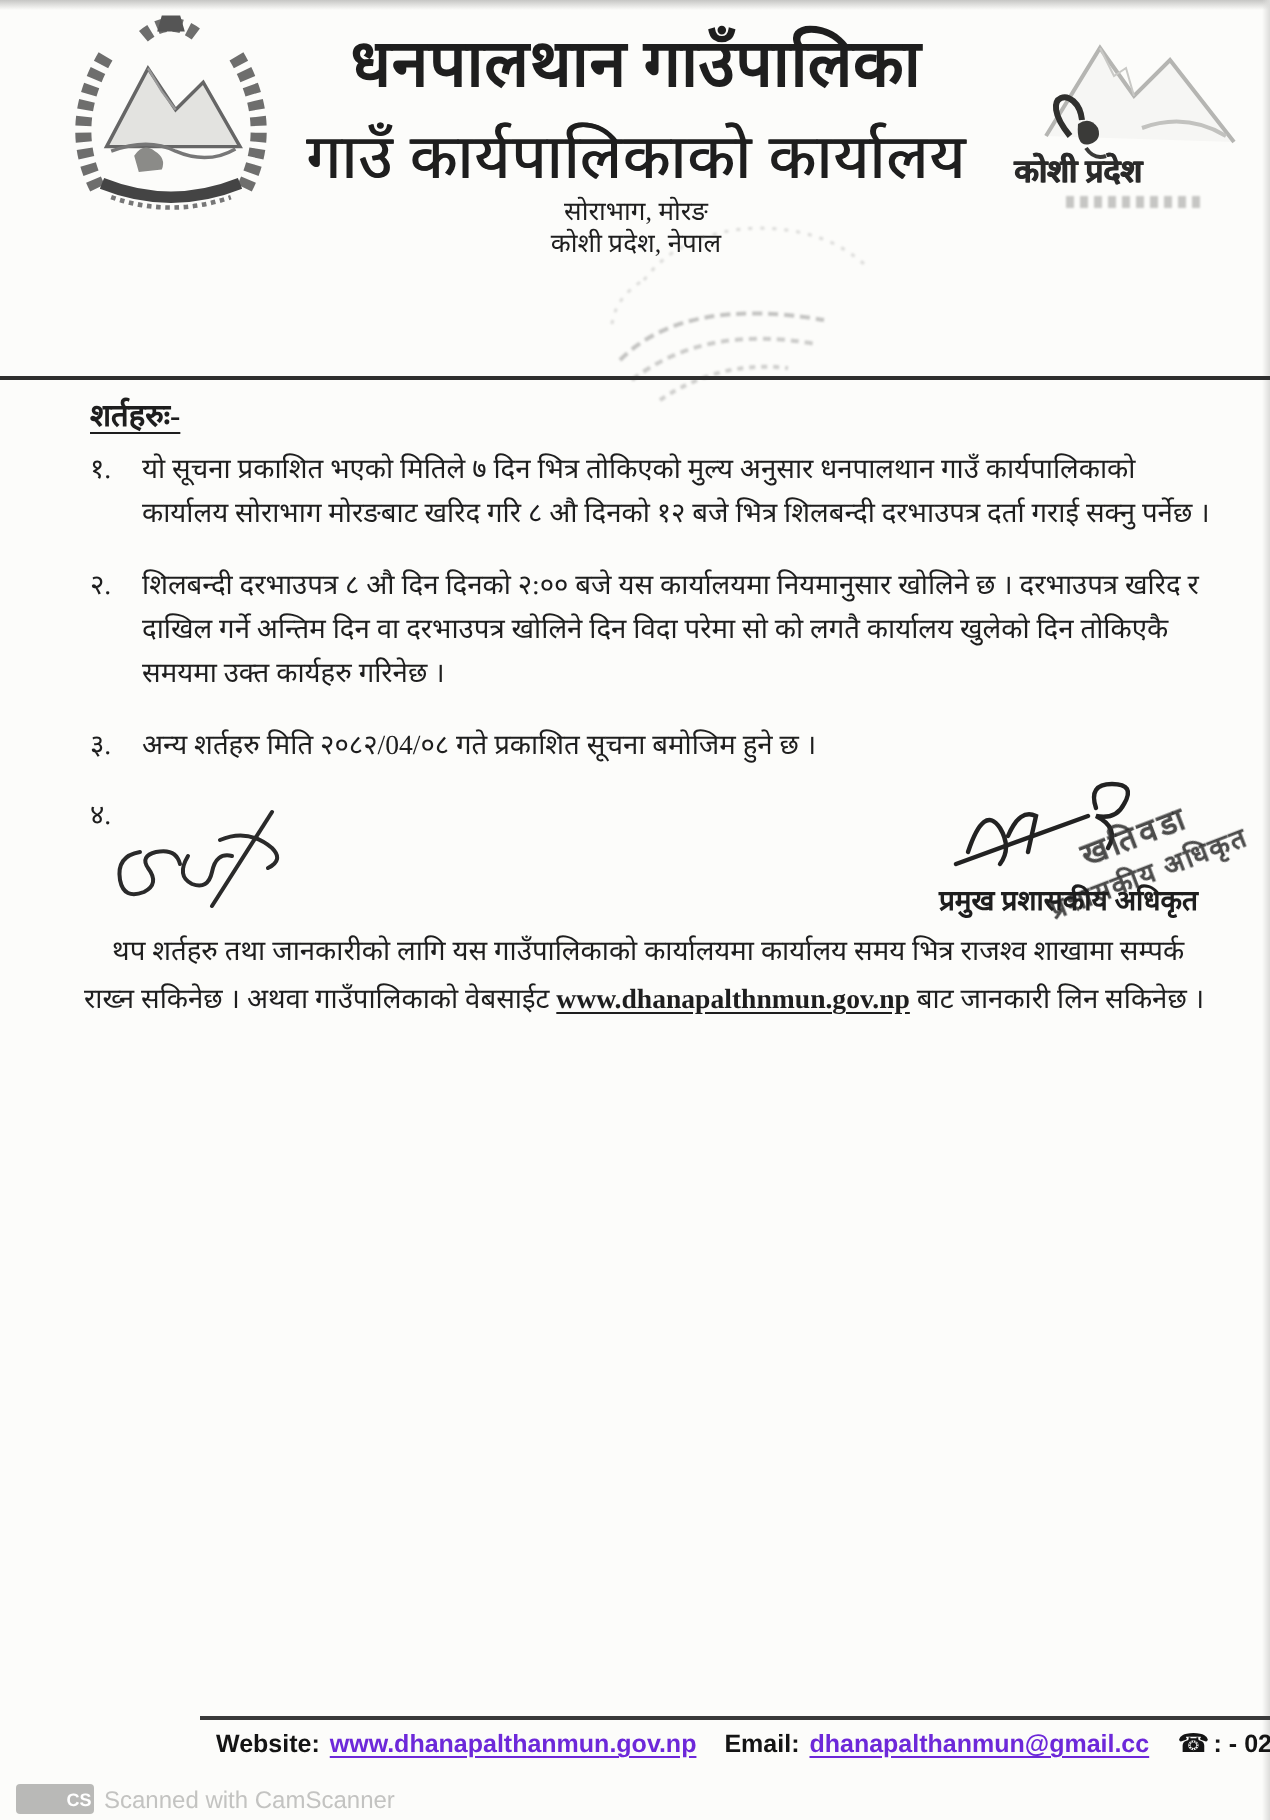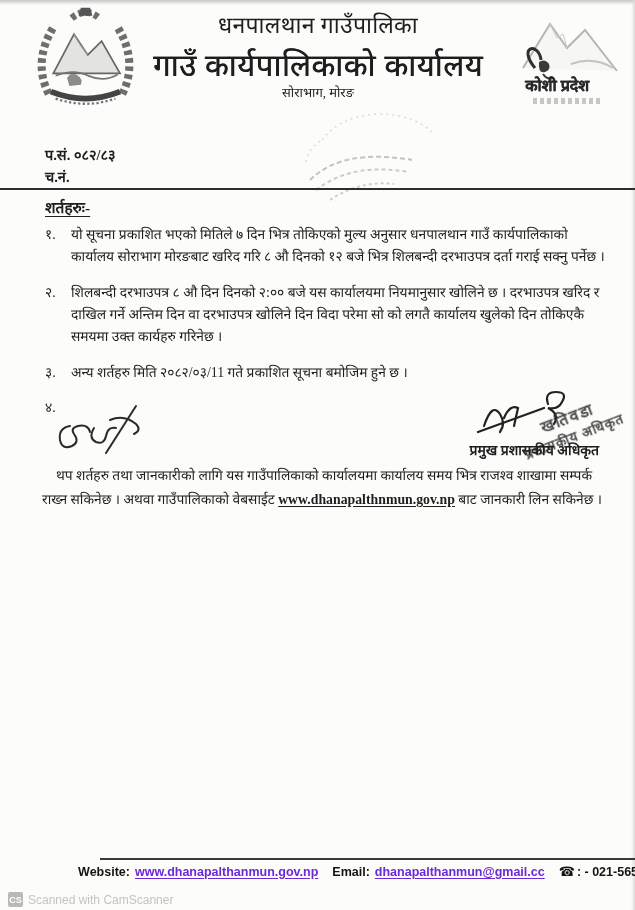--- a/index.html
+++ b/index.html
@@ -8,27 +8,27 @@
     background:#fcfcfa;overflow:hidden;color:#1e1e1e;
     font-family:"Liberation Serif","DejaVu Serif",serif;
   }
   .scan-edge-top{position:absolute;top:0;left:0;right:0;height:5px;
     background:linear-gradient(#c6c6c4,rgba(198,198,196,0));}
   .scan-edge-right{position:absolute;top:0;right:0;bottom:0;width:4px;
     background:linear-gradient(to left,#dcdcda,rgba(220,220,218,0));}
 
   
   .header-center{position:absolute;top:8px;left:128px;width:380px;text-align:center;}
-  .title-muni{font-size:23px;font-weight:normal;letter-spacing:.3px;}
+  .title-muni{font-size:33px;font-weight:bold;letter-spacing:.3px;}
   .title-office{font-size:31px;font-weight:normal;margin-top:3px;
     text-shadow:.5px 0 0 currentColor;letter-spacing:.5px;}
   .addr{font-size:13px;font-weight:normal;line-height:1.25;}
   .emblem{position:absolute;left:28px;top:2px;}
   .koshi-logo{position:absolute;right:8px;top:16px;width:122px;height:112px;}
-  .koshi-text{position:absolute;left:2px;top:58px;width:100px;text-align:center;
+  .koshi-text{position:absolute;left:2px;top:58px;width:100px;text-align:left;
     font-size:16px;font-weight:bold;color:#2a2a2a;text-shadow:.4px 0 0 currentColor;}
   .koshi-tagline{position:absolute;left:28px;top:82px;width:70px;height:6px;
     background:repeating-linear-gradient(90deg,#b9b9b7 0 4px,rgba(0,0,0,0) 4px 7px);
     filter:blur(.6px);opacity:.8;}
 
   
   .header-stamp{position:absolute;left:282px;top:110px;opacity:.5;filter:blur(.4px);}
 
   
   .refs{position:absolute;left:45px;top:144px;font-size:14.5px;font-weight:bold;line-height:1.55;}
@@ -54,30 +54,30 @@
 
   
   .note{position:absolute;left:42px;right:24px;top:464px;font-size:13.8px;line-height:1.75;
     text-indent:14px;}
   .note a{color:inherit;font-weight:bold;text-decoration:underline;text-underline-offset:2px;}
 
   
   .footer-rule{position:absolute;left:100px;right:0;top:858px;border-top:2px solid #3a3a3a;}
   .footer{position:absolute;left:108px;right:6px;top:864px;display:flex;gap:14px;align-items:center;
     font-family:"Liberation Sans","DejaVu Sans",sans-serif;font-size:12.5px;font-weight:bold;color:#141414;
-    white-space:nowrap;justify-content:center;}
+    white-space:nowrap;}
   .footer .link{text-decoration:underline;text-underline-offset:2px;color:#6d28d9;}
   .footer .plain{font-weight:bold;}
   .phone-wrap{display:flex;align-items:center;gap:2px;}
   .phone-icon{font-size:13px;}
 
   .watermark{position:absolute;left:8px;bottom:3px;display:flex;align-items:center;gap:5px;
     font-family:"Liberation Sans","DejaVu Sans",sans-serif;color:#c3c3c1;font-size:12px;}
   .cs-badge{width:15px;height:15px;background:#b9b9b7;color:#fff;font-size:9px;font-weight:bold;
-    display:flex;align-items:center;justify-content:center;border-radius:2px;}
+    display:flex;align-items:center;justify-content:center;border-radius:2px;padding-left:24px;}
 </style>
 </head>
 <body>
 
 <div class="page">
   <div class="scan-edge-top"></div>
   <div class="scan-edge-right"></div>
 
   <div class="emblem">
     <svg width="115" height="115" viewBox="0 0 100 100" fill="none">
@@ -91,20 +91,21 @@
       <path d="M34 66 q4 -6 9 -2 q5 3 3 8 l-10 1 z" fill="#8b8b88"></path>
       <path d="M20 78 Q50 90 80 78" stroke="#444" stroke-width="5"></path>
       <path d="M24 84 Q50 93 76 84" stroke="#777" stroke-width="2" stroke-dasharray="2 2"></path>
     </svg>
   </div>
 
   <div class="header-center">
     <div class="title-muni">धनपालथान गाउँपालिका</div>
     <div class="title-office">गाउँ कार्यपालिकाको कार्यालय</div>
     <div class="addr">सोराभाग, मोरङ</div>
+    <div class="addr">कोशी प्रदेश, नेपाल</div>
   </div>
 
   <div class="koshi-logo">
     <svg width="122" height="112" viewBox="0 0 122 112" fill="none">
       <path d="M18 52 L45 8 L62 32 L80 14 L112 55" stroke="#b5b5b2" stroke-width="2" fill="#f6f6f4"></path>
       <path d="M45 8 L52 22 L58 18 L62 32" stroke="#c9c9c6" stroke-width="1"></path>
       <path d="M66 48 Q88 40 108 52" stroke="#c2c2bf" stroke-width="2"></path>
       <path d="M30 52 C12 30 34 26 36 44" stroke="#2f2f2d" stroke-width="3" fill="none"></path>
       <path d="M34 46 q6 -4 10 2 q2 6 -4 8 q-7 2 -6 -10z" fill="#3a3a38"></path>
       <path d="M38 58 q4 6 10 4" stroke="#3a3a38" stroke-width="2"></path>
@@ -116,41 +117,37 @@
   <div class="header-stamp">
     <svg width="165" height="95" viewBox="0 0 165 95" fill="none">
       <path d="M28 70 Q60 38 130 50" stroke="#5a5a58" stroke-width="2" stroke-dasharray="5 3" opacity=".7"></path>
       <path d="M34 80 Q70 52 126 62" stroke="#5a5a58" stroke-width="2" stroke-dasharray="4 3" opacity=".6"></path>
       <path d="M48 90 Q78 70 112 74" stroke="#5a5a58" stroke-width="2" stroke-dasharray="3 3" opacity=".55"></path>
       <path d="M40 30 Q58 6 96 4 Q130 4 150 22" stroke="#6a6a68" stroke-width="1.5" stroke-dasharray="2 4" opacity=".45"></path>
       <path d="M24 52 Q26 38 40 30" stroke="#6a6a68" stroke-width="1.5" stroke-dasharray="2 4" opacity=".45"></path>
     </svg>
   </div>
 
-  <div class="refs">
-    <div>प.सं. ०८२/८३</div>
-    <div>च.नं.</div>
-  </div>
 
   <div class="rule-top"></div>
 
   <div class="terms-heading">शर्तहरुः-</div>
 
   <div class="terms">
     <div class="term">
       <span class="num">१.</span>
       <span>यो सूचना प्रकाशित भएको मितिले ७ दिन भित्र तोकिएको मुल्य अनुसार धनपालथान गाउँ कार्यपालिकाको कार्यालय सोराभाग मोरङबाट खरिद गरि ८ औ दिनको १२ बजे भित्र शिलबन्दी दरभाउपत्र दर्ता गराई सक्नु पर्नेछ ।</span>
     </div>
     <div class="term">
       <span class="num">२.</span>
       <span>शिलबन्दी दरभाउपत्र ८ औ दिन दिनको २:०० बजे यस कार्यालयमा नियमानुसार खोलिने छ । दरभाउपत्र खरिद र दाखिल गर्ने अन्तिम दिन वा दरभाउपत्र खोलिने दिन विदा परेमा सो को लगतै कार्यालय खुलेको दिन तोकिएकै समयमा उक्त कार्यहरु गरिनेछ ।</span>
     </div>
     <div class="term">
       <span class="num">३.</span>
-      <span>अन्य शर्तहरु मिति २०८२/०३/11 गते प्रकाशित सूचना बमोजिम हुने छ ।</span>
+      <span>अन्य शर्तहरु मिति २०८२/04/०८ गते प्रकाशित सूचना बमोजिम हुने छ ।</span>
     </div>
     <div class="term">
       <span class="num">४.</span>
     </div>
   </div>
 
   <div class="scribble-left">
     <svg width="110" height="60" viewBox="0 0 110 60" fill="none" stroke="#2a2a2a" stroke-width="2" stroke-linecap="round">
       <path d="M22 28 q-12 2 -10 14 q2 10 12 6 q8 -4 2 -12 q-4 -6 4 -8 q10 -2 12 6"></path>
       <path d="M46 30 q-6 10 2 14 q8 3 10 -6 q2 -10 10 -8"></path>

